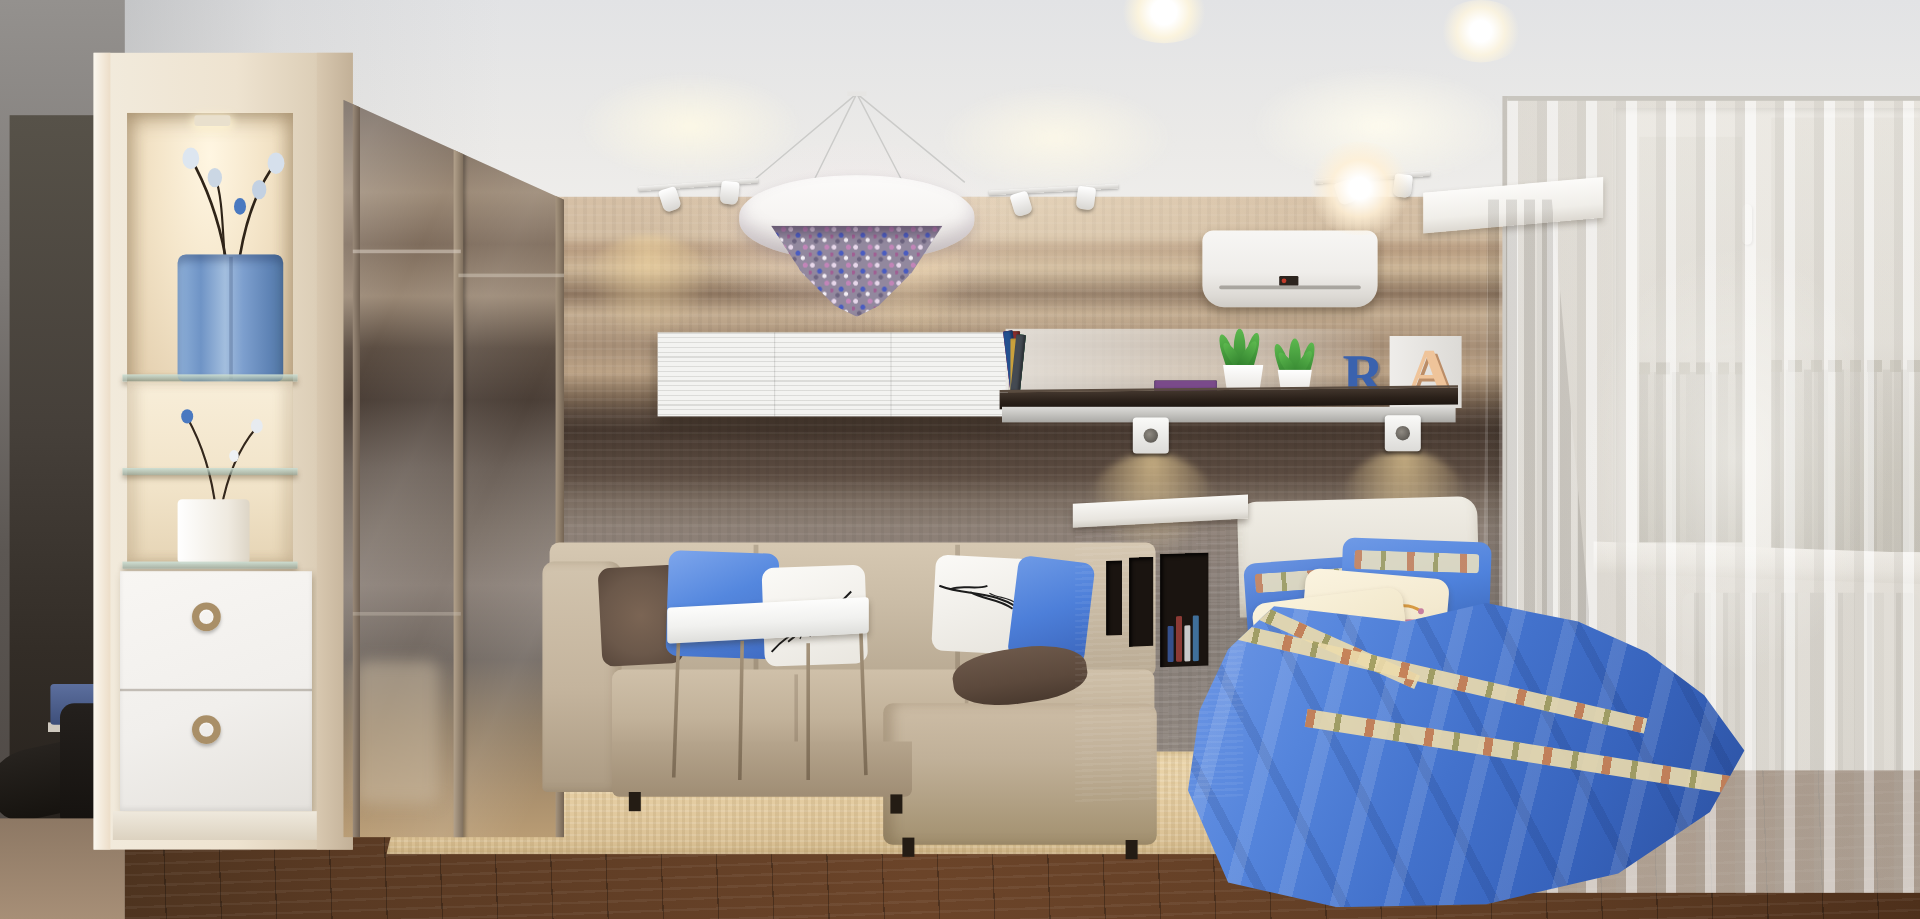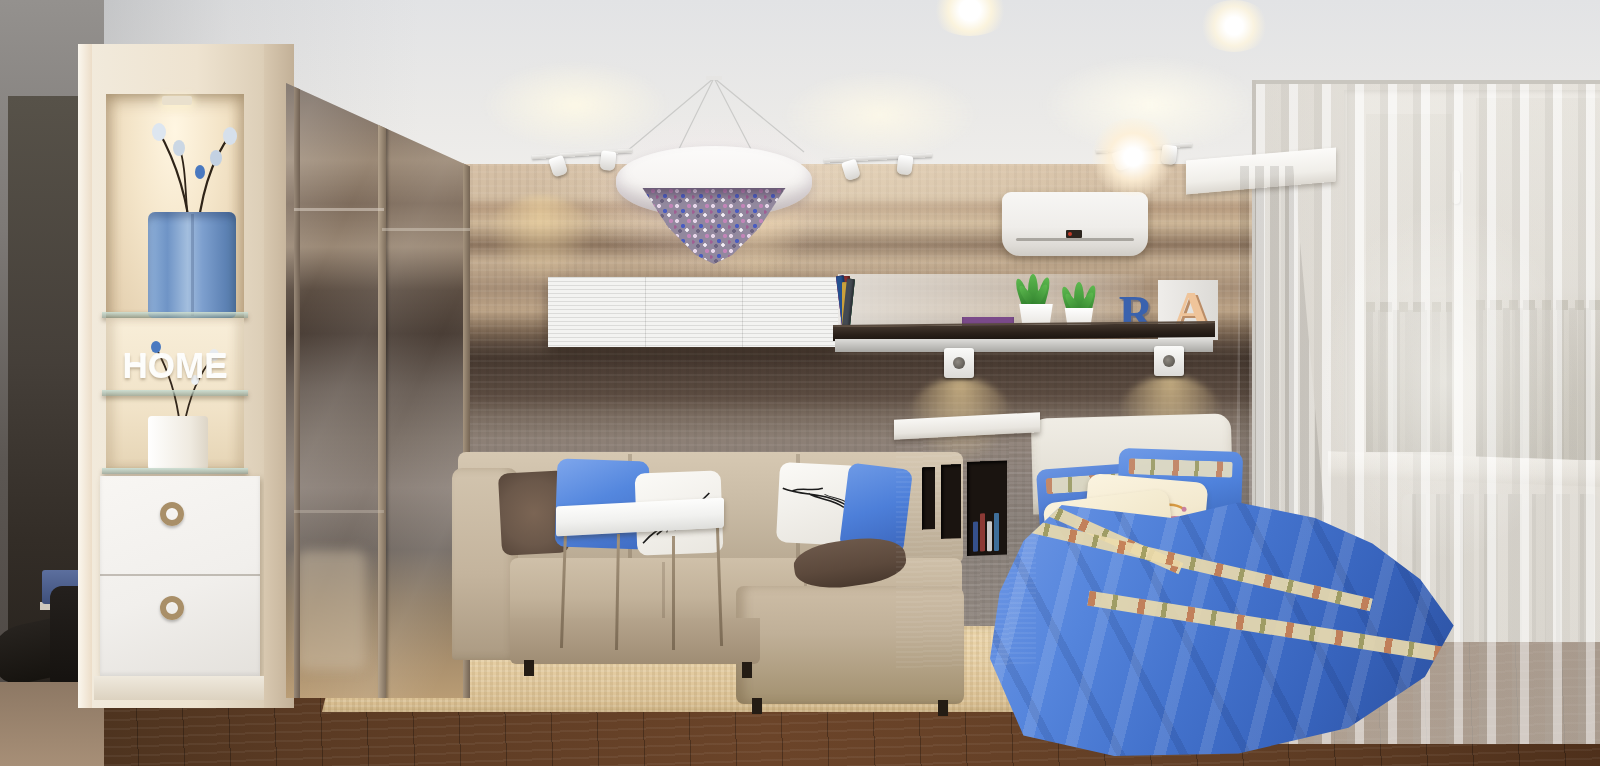--- a/index.html
+++ b/index.html
@@ -371,21 +371,20 @@
     <div class="vase-split"></div>
     <div class="glass-shelf gs1"></div>
     <div class="niche-mid"></div>
     <svg style="left:62px;top:286px;" width="90" height="96" viewBox="0 0 90 96">
       <path d="M40 96 C36 60 26 36 16 18" stroke="#33271c" stroke-width="1.8" fill="none"></path>
       <path d="M44 96 C50 62 62 40 74 26" stroke="#33271c" stroke-width="1.8" fill="none"></path>
       <ellipse cx="16" cy="17" rx="5" ry="6" fill="#4a79c0"></ellipse>
       <ellipse cx="74" cy="25" rx="5" ry="6" fill="#e7ebf0"></ellipse>
       <ellipse cx="55" cy="50" rx="4" ry="5" fill="#eef1f4"></ellipse>
     </svg>
-    <div class="home-sign">HOME</div>
     <div class="glass-shelf gs2"></div>
     <div class="white-vase"></div>
     <div class="glass-shelf gs3"></div>
     <div class="drawers"></div>
     <div class="drawer-split"></div>
     <div class="handle h1"></div>
     <div class="handle h2"></div>
     <div class="unit-plinth"></div>
     <div class="unit-side"></div>
   </div>

